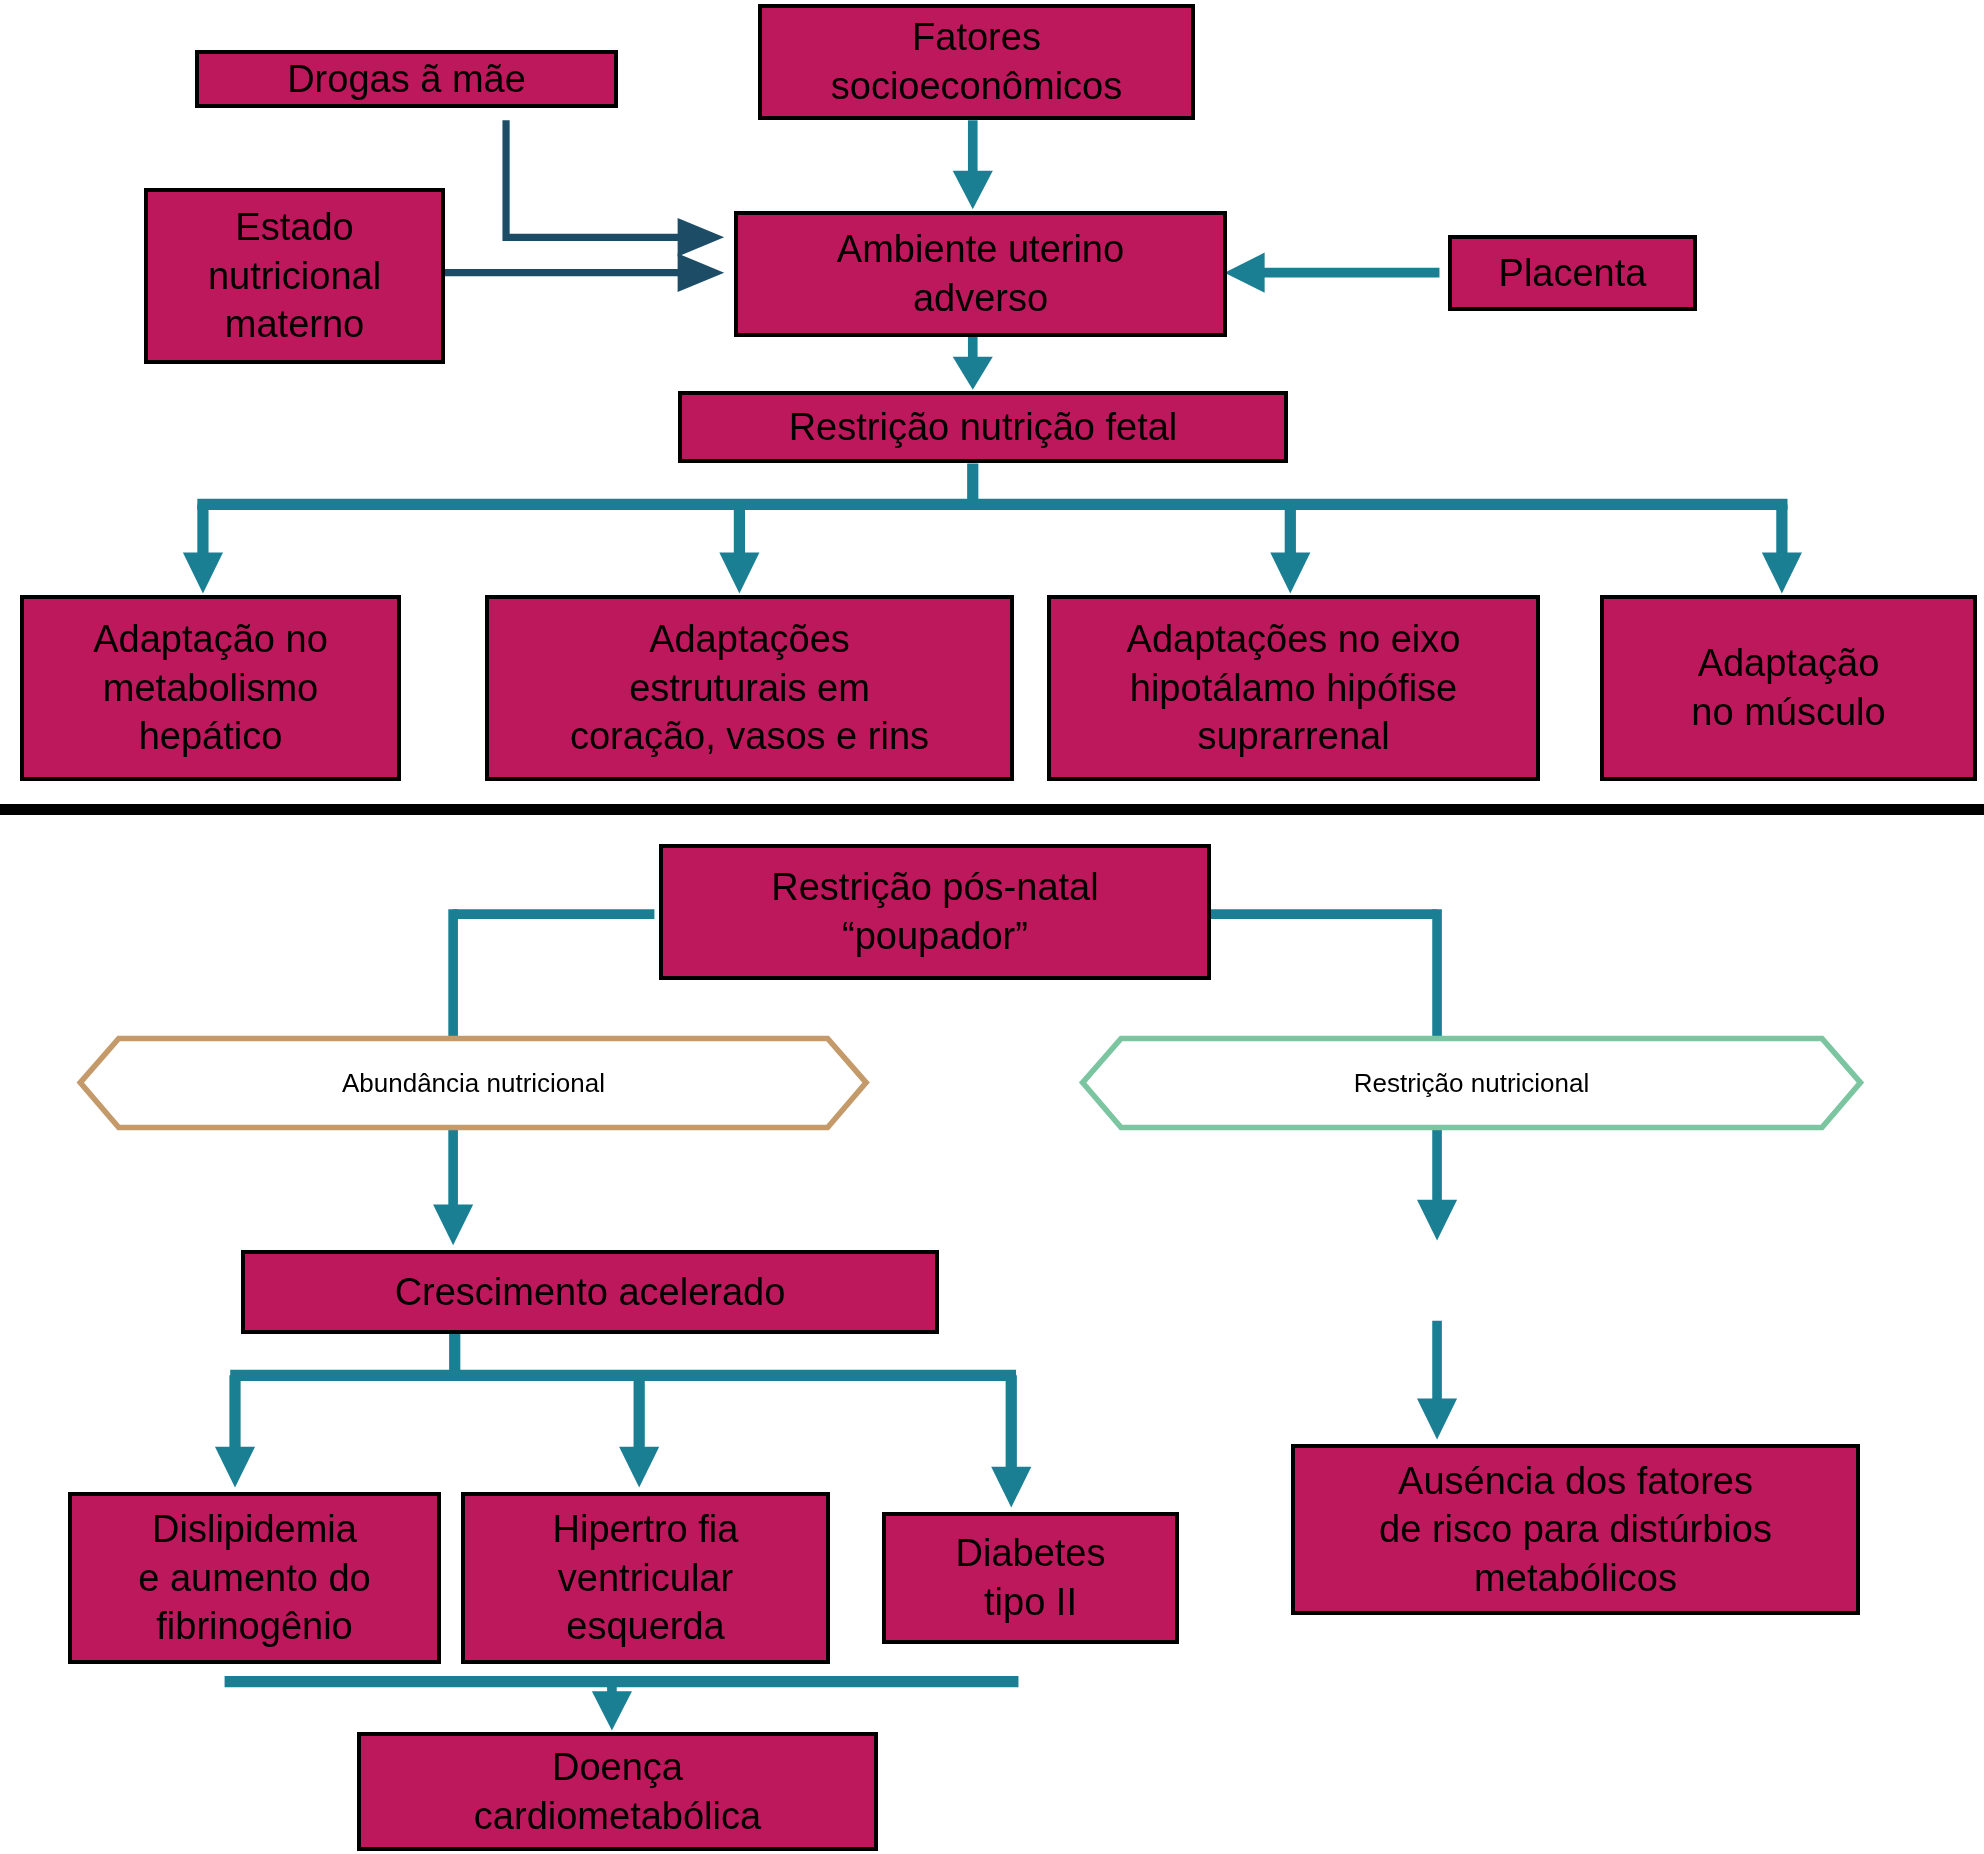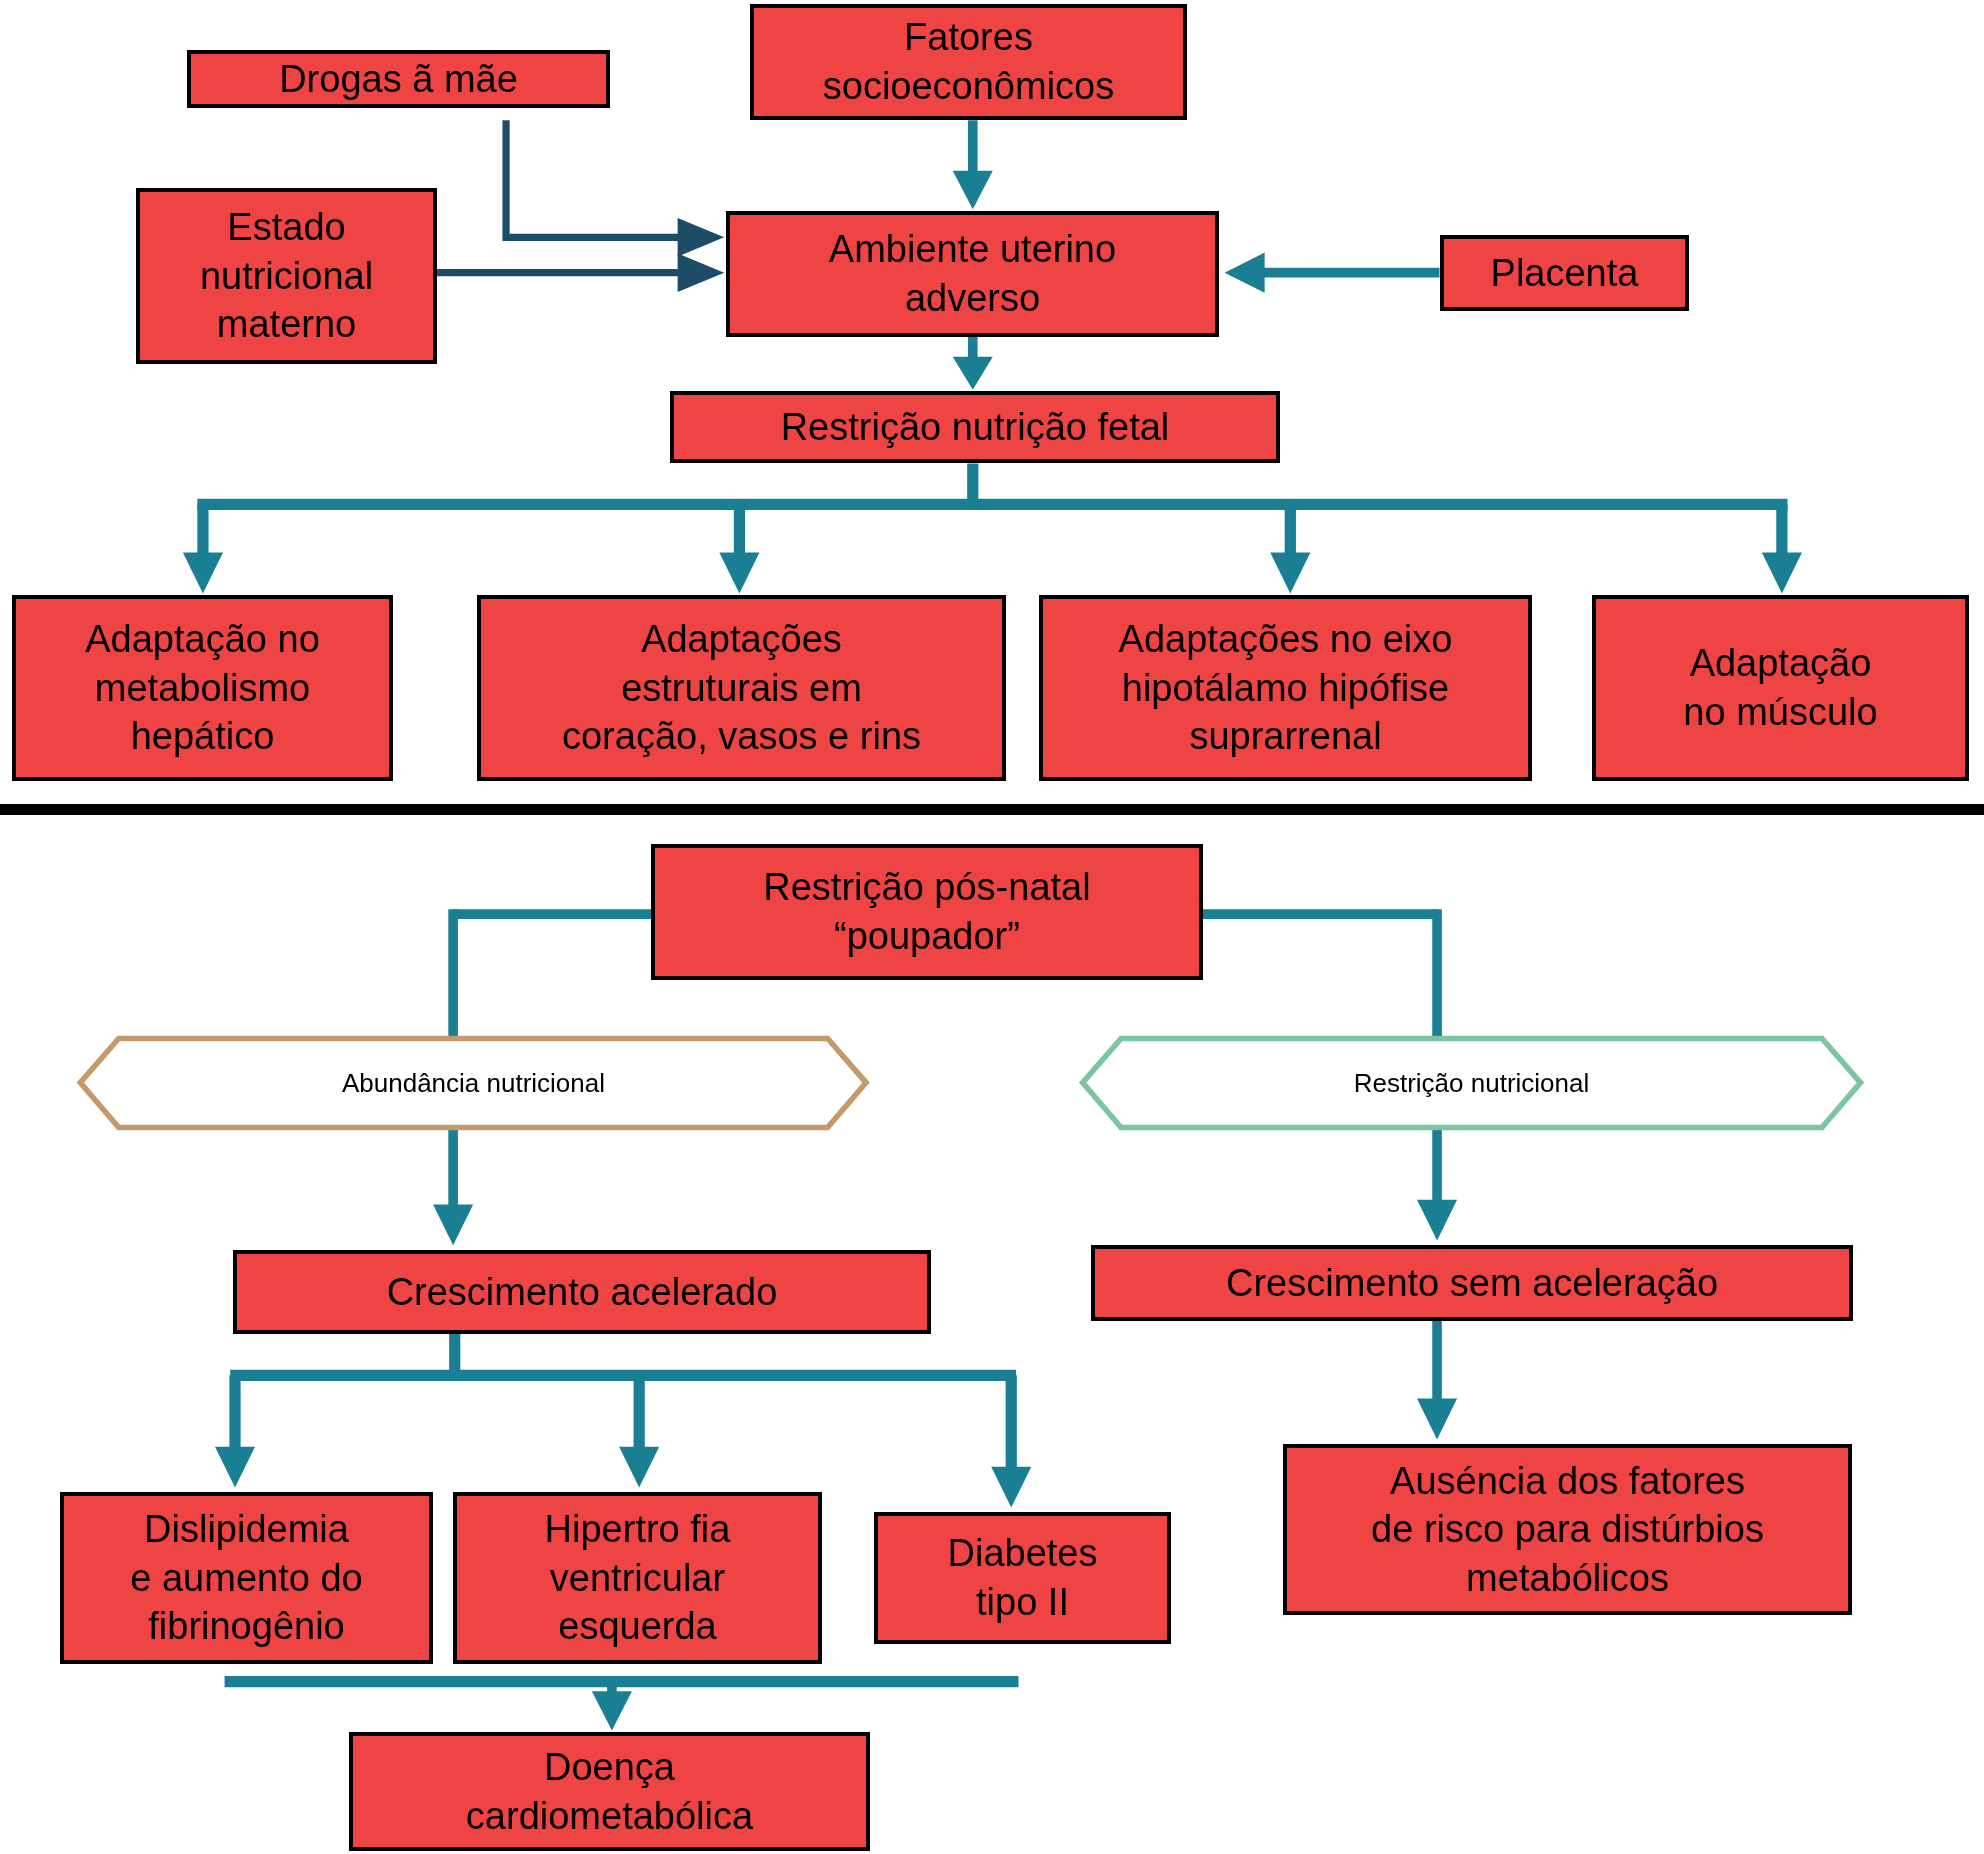--- a/index.html
+++ b/index.html
@@ -22,27 +22,28 @@
   .ln.thick{stroke-width:14;}
   .ln.navy{stroke:var(--navy);stroke-width:9;}
   .ar{fill:var(--teal);stroke:none;}
   .ar.navy{fill:var(--navy);}
   .hex{fill:#ffffff;stroke-width:7;}
   .hex.tan{stroke:var(--tan);}
   .hex.green{stroke:var(--green);}
   .divider{position:absolute;left:0;top:804px;width:1984px;height:11.2px;background:var(--ink);}
   .box{
     position:absolute;
-    background:#ef4444;
+    background:#be185d;
     border:4px solid var(--ink);
     display:flex;align-items:center;justify-content:center;
     text-align:center;
     font-size:38px;line-height:1.28;color:#000;
     white-space:pre-line;
     box-sizing:border-box;
+    margin-left:8px;
   }
   .hexlabel{
     position:absolute;
     display:flex;align-items:center;justify-content:center;
     text-align:center;font-size:26px;color:#000;white-space:pre-line;
   }
   
   #b-drogas   {left:187px;  top:50px;   width:423px; height:58px;}
   #b-fatores  {left:750px;  top:4px;    width:437px; height:116px;}
   #b-estado   {left:136px;  top:188px;  width:301px; height:176px;}
@@ -169,21 +170,20 @@
 hipotálamo hipófise
 suprarrenal</div>
   <div class="box" id="b-adapt4">Adaptação
 no músculo</div>
 
   <div class="box" id="b-fenotipo">Restrição pós-natal
 “poupador”</div>
   <div class="hexlabel" id="l-abund">Abundância nutricional</div>
   <div class="hexlabel" id="l-restr">Restrição nutricional</div>
   <div class="box" id="b-cresc1">Crescimento acelerado</div>
-  <div class="box" id="b-cresc2">Crescimento sem aceleração</div>
   <div class="box" id="b-dislip">Dislipidemia
 e aumento do
 fibrinogênio</div>
   <div class="box" id="b-hipertro">Hipertro fia
 ventricular
 esquerda</div>
   <div class="box" id="b-diabetes">Diabetes
 tipo II</div>
   <div class="box" id="b-ausencia">Auséncia dos fatores
 de risco para distúrbios

